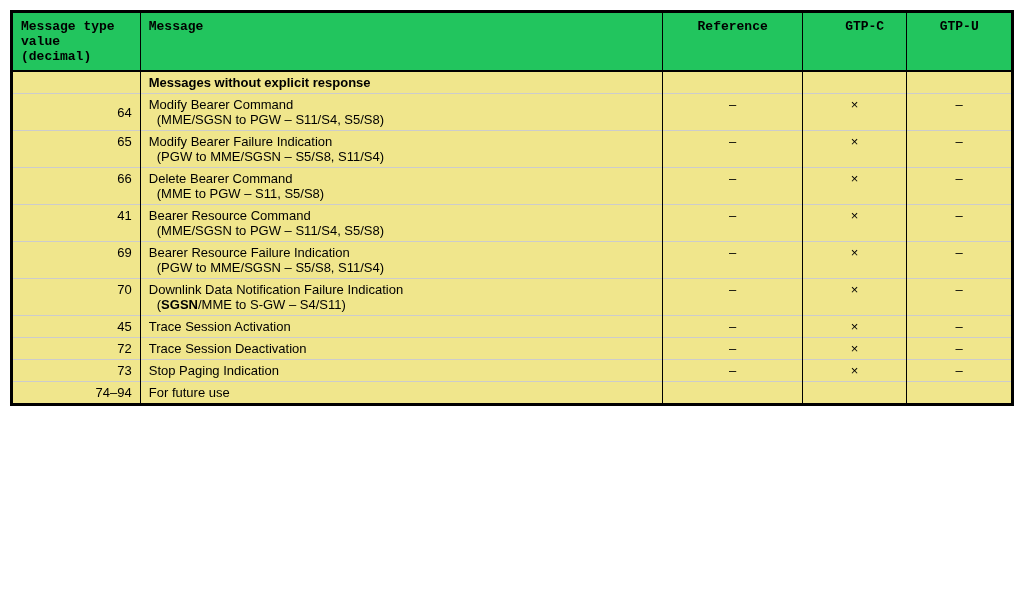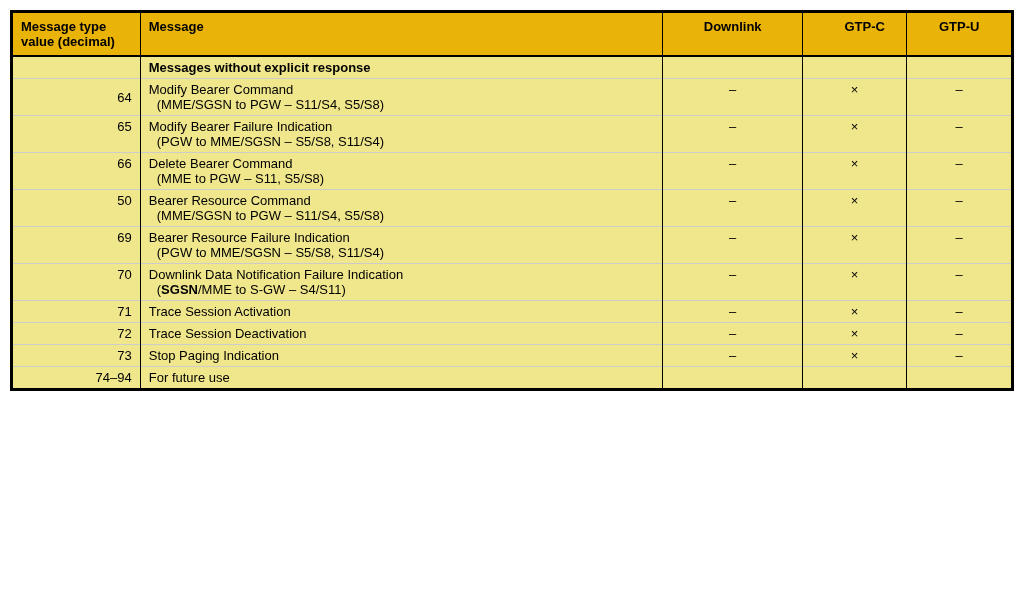--- a/index.html
+++ b/index.html
@@ -22,27 +22,28 @@
       width: 1004px;
       border: 2px solid #000;
     }
 
     table {
       width: 100%;
       border-collapse: collapse;
     }
 
     th {
-      background-color: #eab308;
+      background-color: #22c55e;
       color: #000;
       font-weight: bold;
       padding: 6px 8px;
       border: 1px solid #000;
       text-align: left;
       vertical-align: top;
+      font-family: Liberation Mono, monospace;
     }
 
     th.center {
       text-align: center;
     }
 
     td {
       background-color: #F0E68C;
       color: #000;
       padding: 3px 8px;
@@ -105,21 +106,21 @@
       <col class="col-msg">
       <col class="col-ref">
       <col class="col-gtpc">
       <col class="col-gtpu">
     </colgroup>
     <thead>
       <tr>
         <th style="white-space: pre-line; width:110px;">Message type
 value (decimal)</th>
         <th style="width:450px;">Message</th>
-        <th class="center" style="width:120px;">Downlink</th>
+        <th class="center" style="width:120px;">Reference</th>
         <th class="center" style="width:90px;padding-left:28px;">GTP-C</th>
         <th class="center" style="width:90px;">GTP-U</th>
       </tr>
     </thead>
     <tbody>
 
       <tr style="border-top: 2px solid #000;">
         <td class="num" style="border-top: 2px solid #000;"></td>
         <td class="msg bold" style="border-top: 2px solid #000;">Messages without explicit response</td>
         <td class="ref" style="border-top: 2px solid #000;"></td>
@@ -155,21 +156,21 @@
           Delete Bearer Command<br>
           <span style="padding-left:8px;text-align:center;">(MME to PGW – S11, S5/S8)</span>
         </td>
         <td class="ref">–</td>
         <td class="gtpc">×</td>
         <td class="gtpu">–</td>
       </tr>
 
 
       <tr>
-        <td class="num">50</td>
+        <td class="num">41</td>
         <td class="msg">
           Bearer Resource Command<br>
           <span style="padding-left:8px;">(MME/SGSN to PGW – S11/S4, S5/S8)</span>
         </td>
         <td class="ref">–</td>
         <td class="gtpc">×</td>
         <td class="gtpu">–</td>
       </tr>
 
       <tr>
@@ -188,21 +189,21 @@
         <td class="msg">
           Downlink Data Notification Failure Indication<br>
           <span style="padding-left:8px;margin-top:43px;">(<span style="font-weight:bold;">SGSN</span>/MME to S-GW – S4/S11)</span>
         </td>
         <td class="ref">–</td>
         <td class="gtpc">×</td>
         <td class="gtpu">–</td>
       </tr>
 
       <tr>
-        <td class="num">71</td>
+        <td class="num">45</td>
         <td class="msg">Trace Session Activation</td>
         <td class="ref">–</td>
         <td class="gtpc">×</td>
         <td class="gtpu">–</td>
       </tr>
 
       <tr>
         <td class="num">72</td>
         <td class="msg">Trace Session Deactivation</td>
         <td class="ref">–</td>

